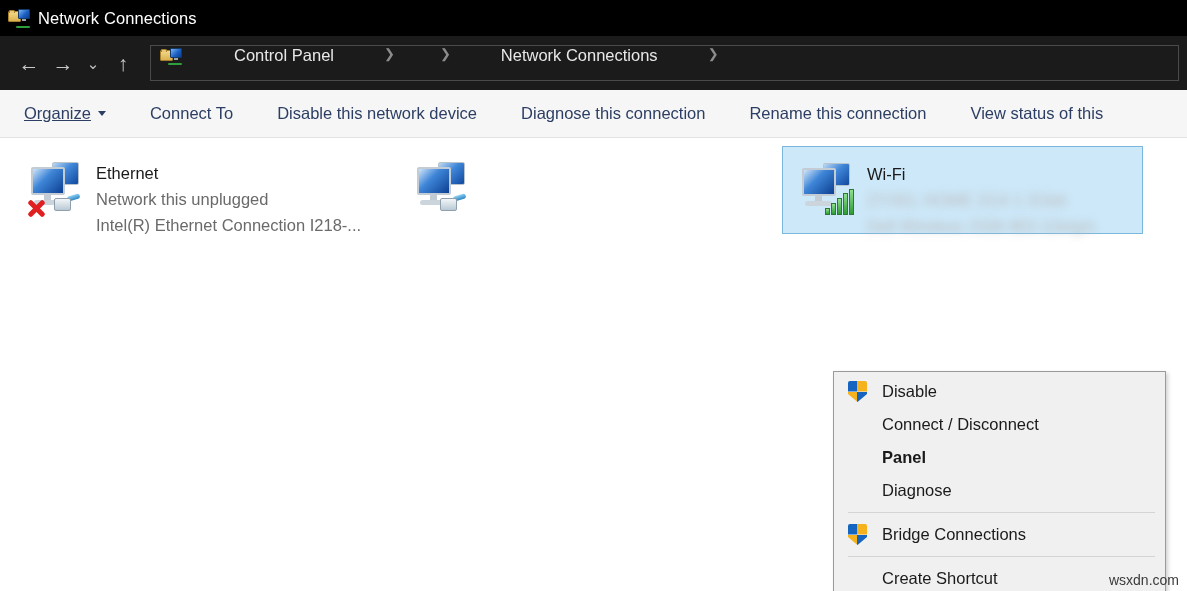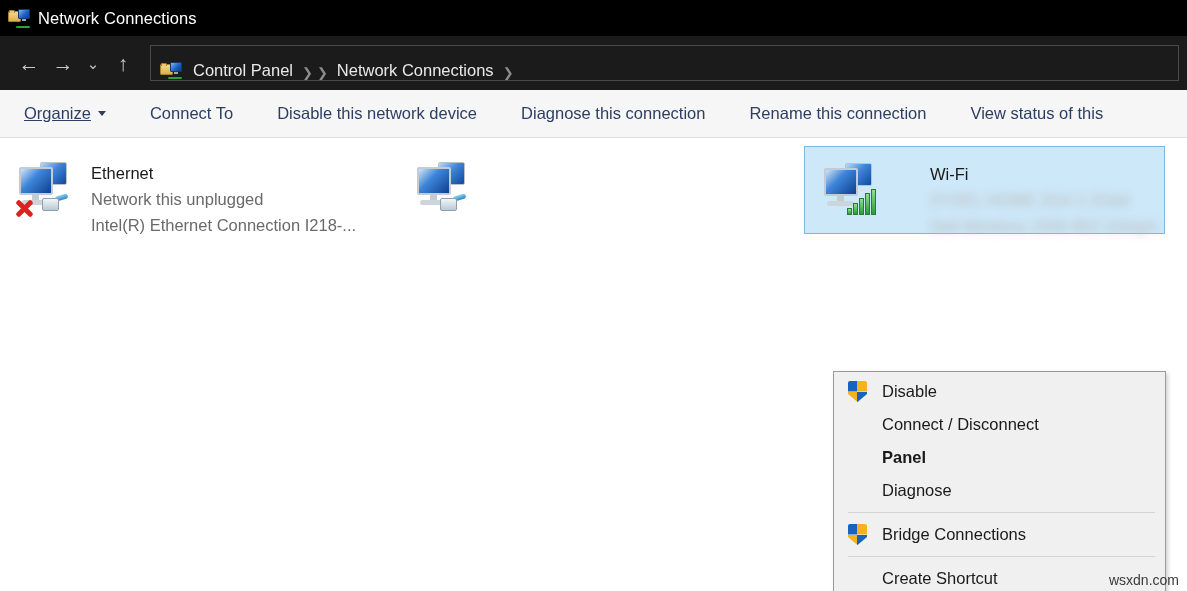--- a/index.html
+++ b/index.html
@@ -98,24 +98,25 @@
   }
   #navback { margin-left: 12px; }
   .navbtn.small { font-size: 15px; width: 26px; }
   .addrbox {
     margin-left: 10px;
     height: 36px;
     flex: 1 1 auto;
     border: 1px solid #4a4a4a;
     background: #1b1b1b;
     display: flex;
-    align-items: flex-end;
+    align-items: flex-start;
     box-sizing: border-box;
     margin-right: 8px;
     overflow: hidden;
+    gap: 41px;
   }
   .addr-ico {
     margin-left: 9px; margin-right: 4px;
     width: 22px; height: 20px; flex: none;
   }
   .crumb {
     color: #e8e8e8;
     font-size: 16.5px;
     padding: 0 7px;
     white-space: nowrap;
@@ -384,21 +385,21 @@
   </div>
   <div class="cmd">Connect To</div>
   <div class="cmd">Disable this network device</div>
   <div class="cmd">Diagnose this connection</div>
   <div class="cmd">Rename this connection</div>
   <div class="cmd">View status of this</div>
 </div>
 
 <div id="content">
 
-  <div class="conn" style="left:0; top:8px;gap:7px;">
+  <div class="conn" style="left:12px; top:8px;">
     <div class="conn-icon">
       <div class="twomon">
         <div class="m2"></div>
           <div class="m1"></div>
           <div class="neck"></div>
           <div class="foot"></div>
       </div>
       <div class="rj45">
           <div class="cable"></div>
           <div class="body"></div>
@@ -420,21 +421,21 @@
           <div class="neck"></div>
           <div class="foot"></div>
       </div>
       <div class="rj45">
           <div class="cable"></div>
           <div class="body"></div>
         </div>
     </div>
   </div>
 
-  <div class="conn selected" style="left:804px; top:8px; width:361px;justify-content:space-between;">
+  <div class="conn selected" style="left:782px; top:8px; width:361px;">
     <div class="conn-icon">
       <div class="twomon">
         <div class="m2"></div>
           <div class="m1"></div>
           <div class="neck"></div>
           <div class="foot"></div>
       </div>
       <div class="bars">
           <i></i>
           <i></i>

